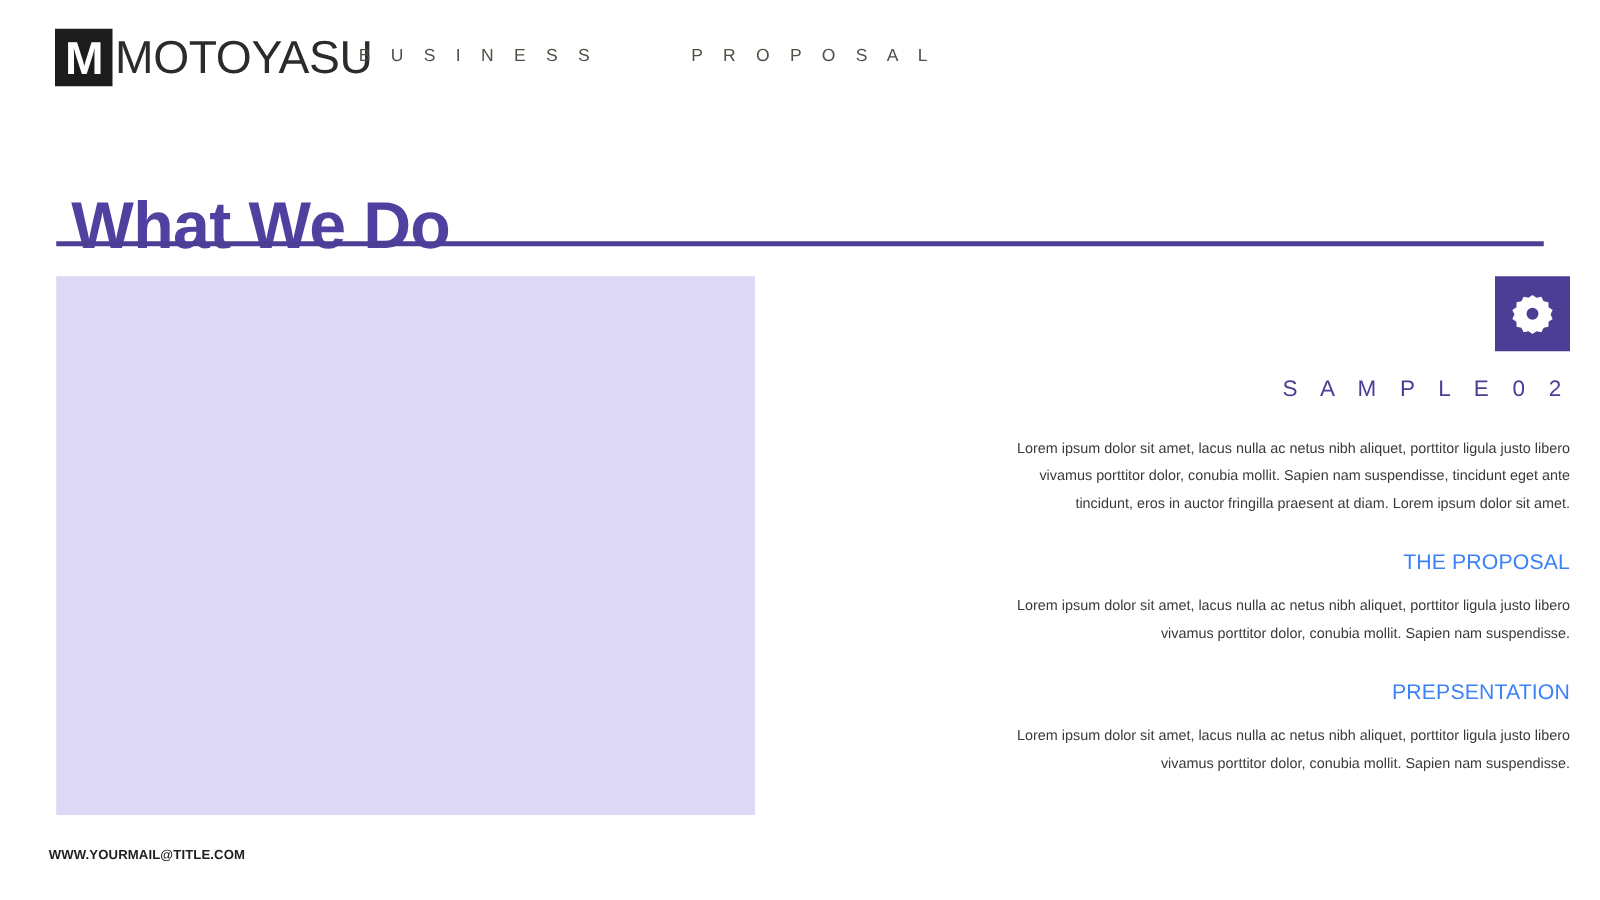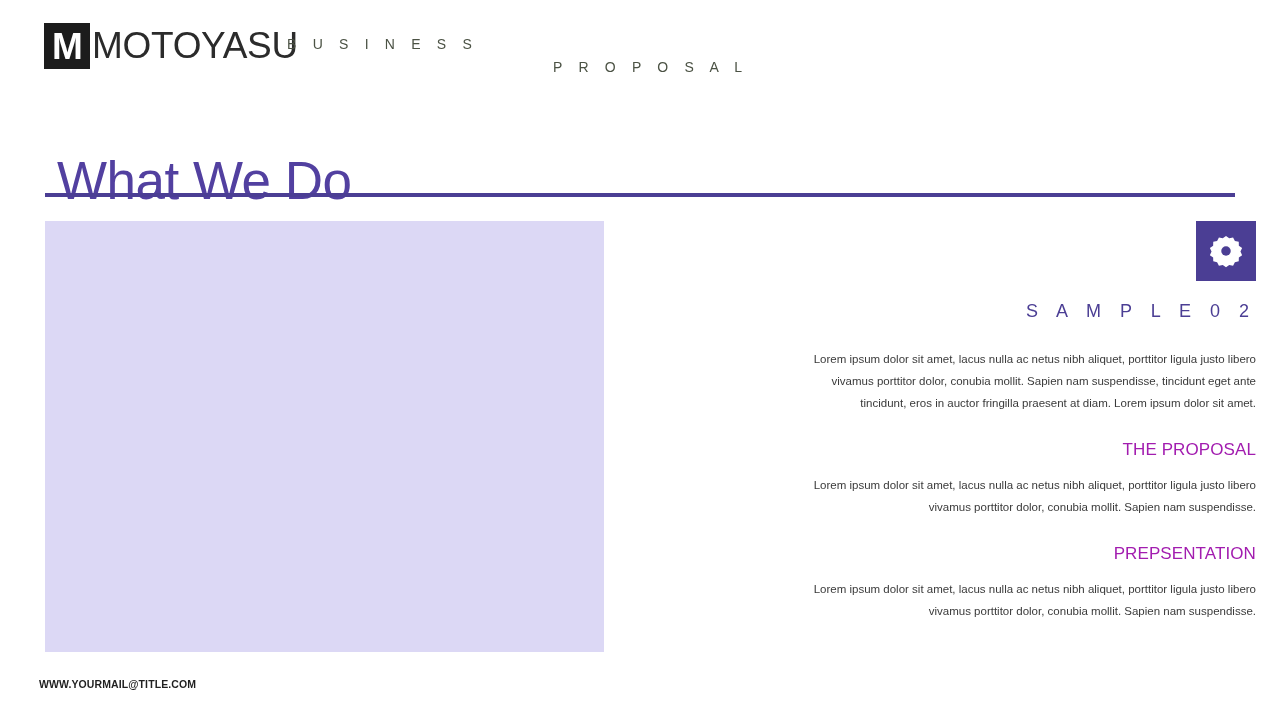--- a/index.html
+++ b/index.html
@@ -62,30 +62,29 @@
     display: flex;
   }
   .nav-item {
     color: #4b5244;
     font-size: 14px;
     letter-spacing: 6.2px;
     white-space: nowrap;
   }
   .nav-item.nav-second {
     margin-left: 75px;
-    margin-top: 23px;
   }
 
   
   .page-title {
     position: absolute;
     left: 57px;
     top: 118px;
     font-size: 53px;
-    font-weight: 400;
+    font-weight: 700;
     color: #5240a0;
     letter-spacing: -0.5px;
     line-height: 1;
   }
   .title-rule {
     position: absolute;
     left: 45px;
     top: 193px;
     width: 1190px;
     height: 4px;
@@ -130,21 +129,21 @@
     white-space: nowrap;
   }
   .body-text {
     margin-top: 26px;
     color: #3a3a3a;
     font-size: 11.5px;
     line-height: 22px;
   }
   .sub-heading {
     margin-top: 26px;
-    color: #a21caf;
+    color: #3b82f6;
     font-size: 17px;
     font-weight: 400;
     letter-spacing: 0.1px;
   }
   .sub-heading + .body-text {
     margin-top: 10px;
   }
 
   
   .footer {

